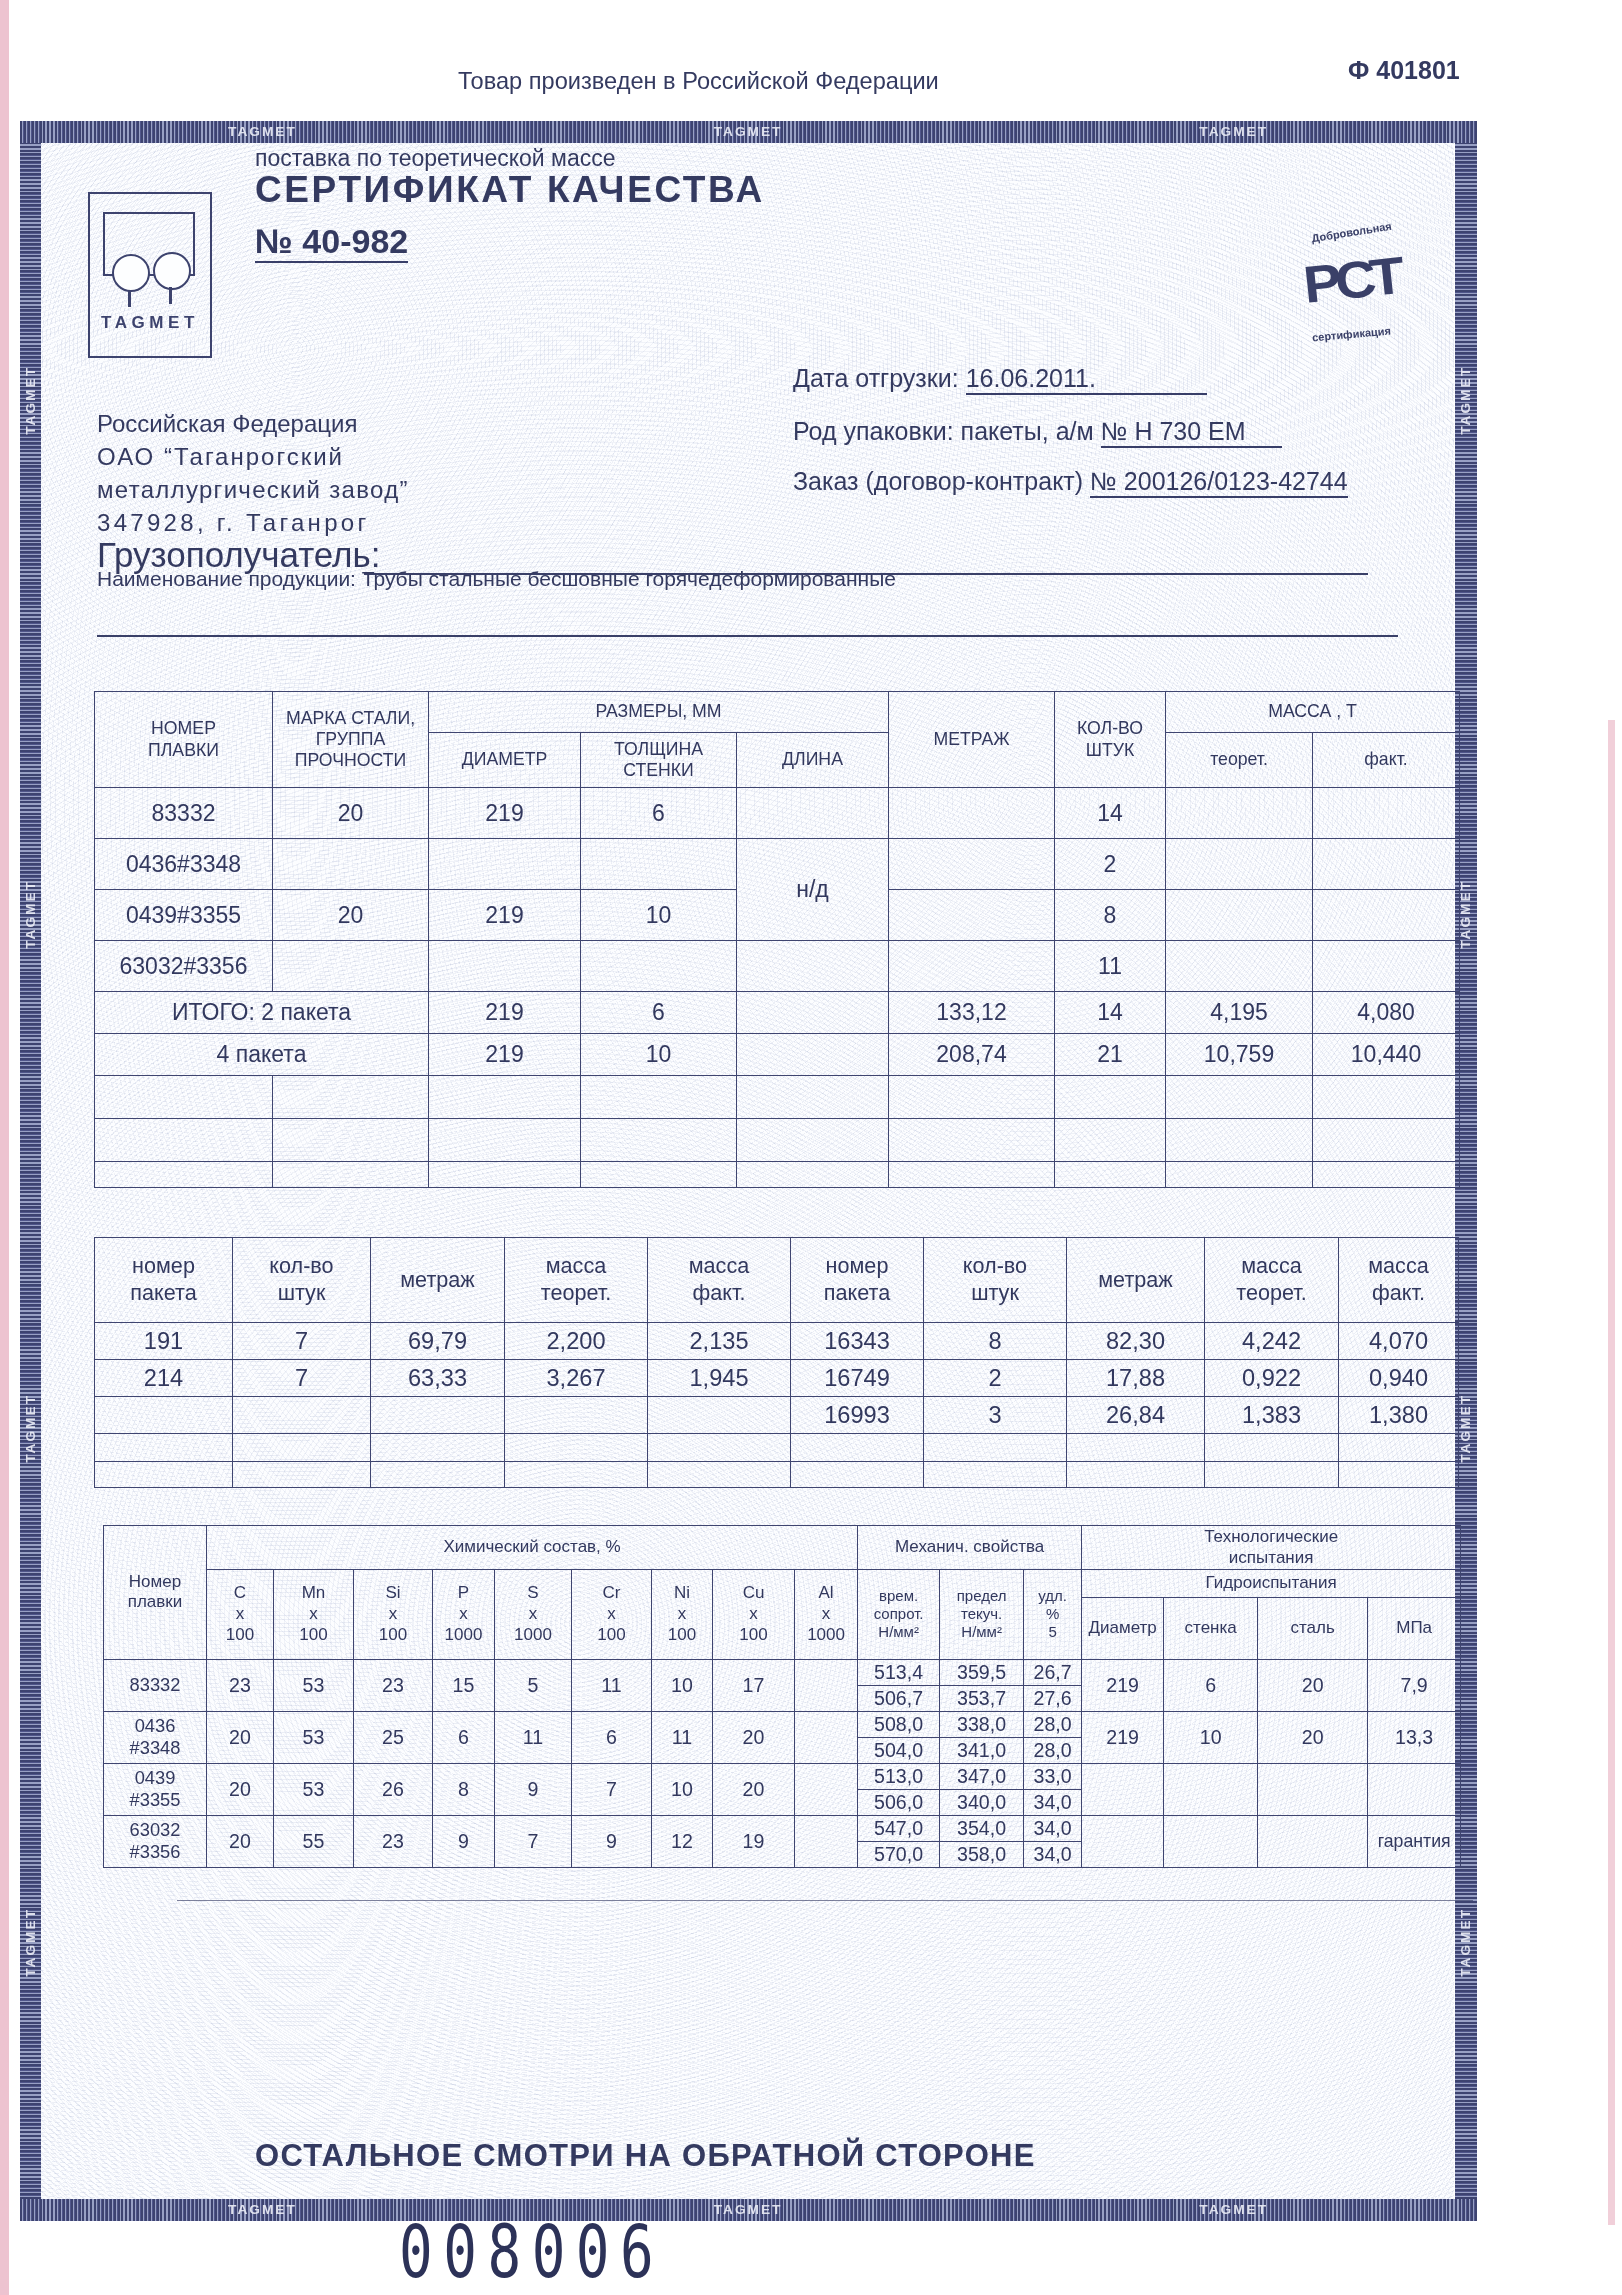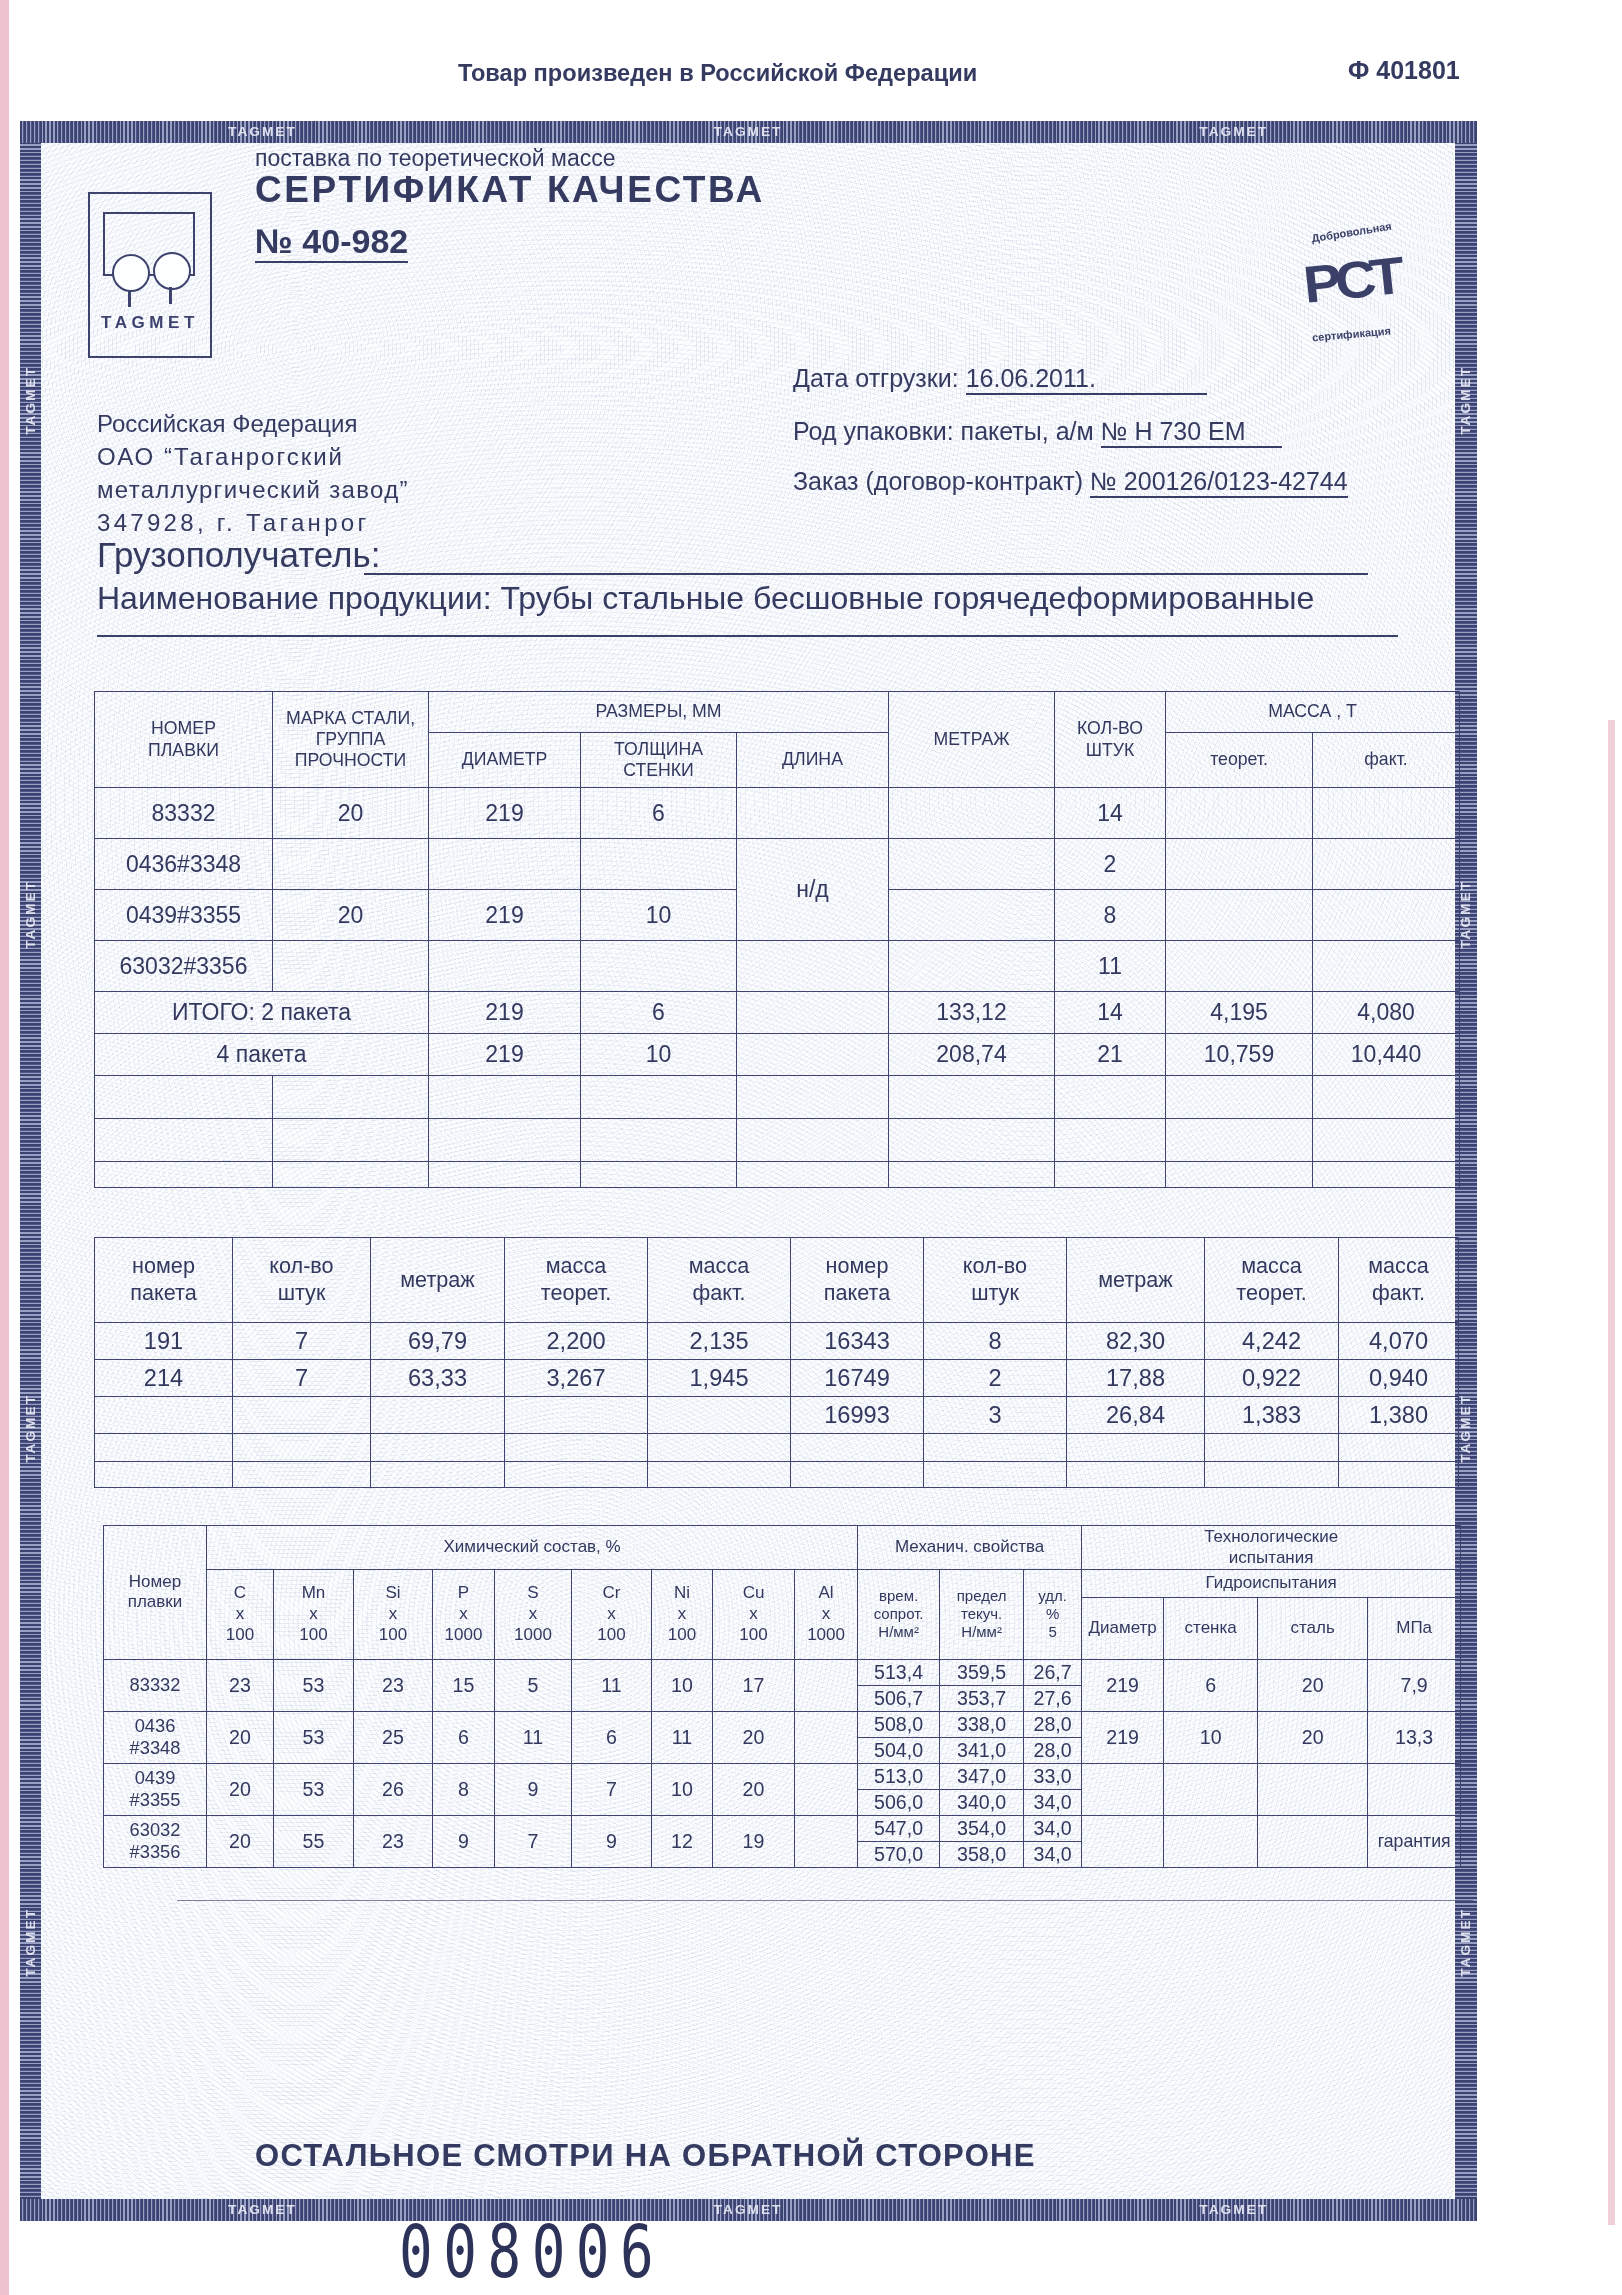--- a/index.html
+++ b/index.html
@@ -51,21 +51,21 @@
     letter-spacing:10.5px;color:#2c3258;transform:scaleY(1.3);transform-origin:top left;z-index:6}
 </style>
 </head>
 <body>
 
 <div class="page">
 
   <div class="pink" style="left:0;top:0;width:9.2px;height:2295px"></div>
   <div class="pink" style="left:1608px;top:720px;width:6.5px;height:1505px;opacity:.8"></div>
 
-  <div class="abs" style="left:458px;top:60px;font-size:23.6px;font-weight:bold">Товар произведен в Российской Федерации</div>
+  <div class="abs" style="left:458px;top:68px;font-size:23.6px;font-weight:normal">Товар произведен в Российской Федерации</div>
   <div class="abs" style="left:1348px;top:56px;font-size:25px;font-weight:bold">Ф 401801</div>
 
   <div class="paper"></div>
 
   <div class="band" style="left:19.6px;top:121px;width:1457px;height:21.6px">
     <span>TAGMET</span>
     <span>TAGMET</span>
     <span>TAGMET</span>
   </div>
   <div class="band band-v" style="left:19.6px;top:143px;width:21.6px;height:2056px">
@@ -121,21 +121,21 @@
     <span class="u" style="padding-right:36px">№ Н 730 ЕМ</span>
   </div>
   <div class="abs" style="left:793px;top:467px;font-size:25px;white-space:nowrap">
     <span>Заказ (договор-контракт)</span>
     <span class="u">№ 200126/0123-42744</span>
   </div>
 
   <div class="abs" style="left:97px;top:535px;font-size:35px">Грузополучатель:</div>
   <div class="hr" style="left:364px;top:573px;width:1004px"></div>
 
-  <div class="abs" style="left:97px;top:580px;font-size:32px;white-space:nowrap">
+  <div class="abs" style="left:97px;top:567px;font-size:21px;white-space:nowrap">
     <span>Наименование продукции:</span>
     <span>Трубы стальные бесшовные горячедеформированные</span>
   </div>
   <div class="hr" style="left:97px;top:635px;width:1301px"></div>
 
   <table class="t t1" style="left:94px;top:691px;width:1365px">
     <colgroup>
         <col style="width:178px">
         <col style="width:156px">
         <col style="width:152px">

